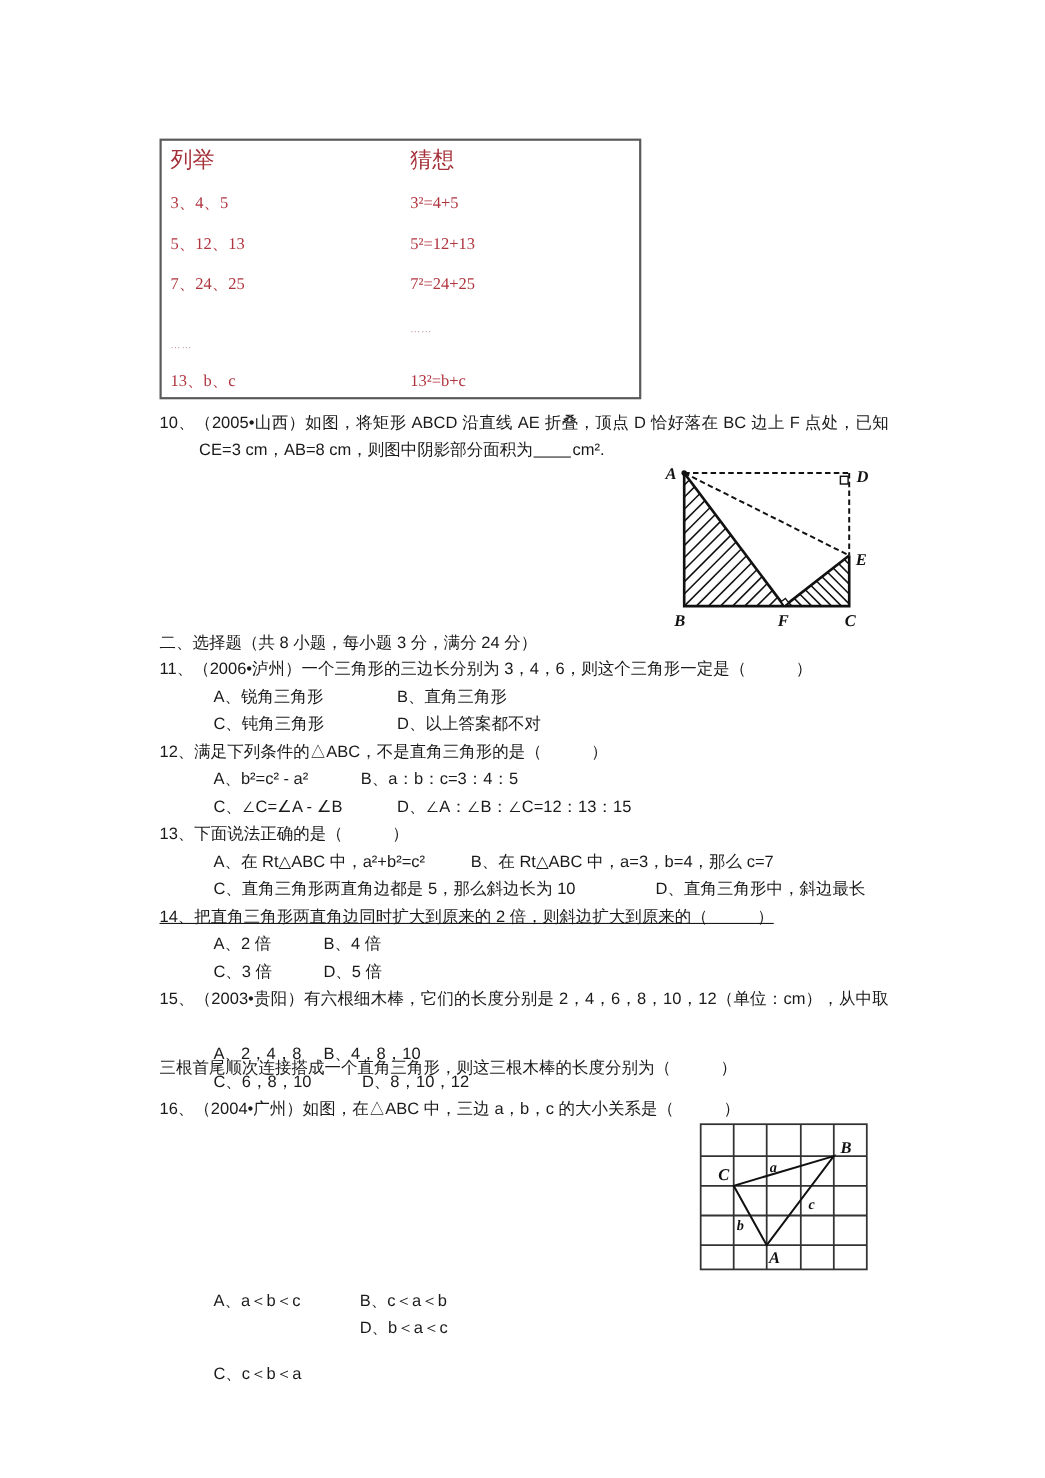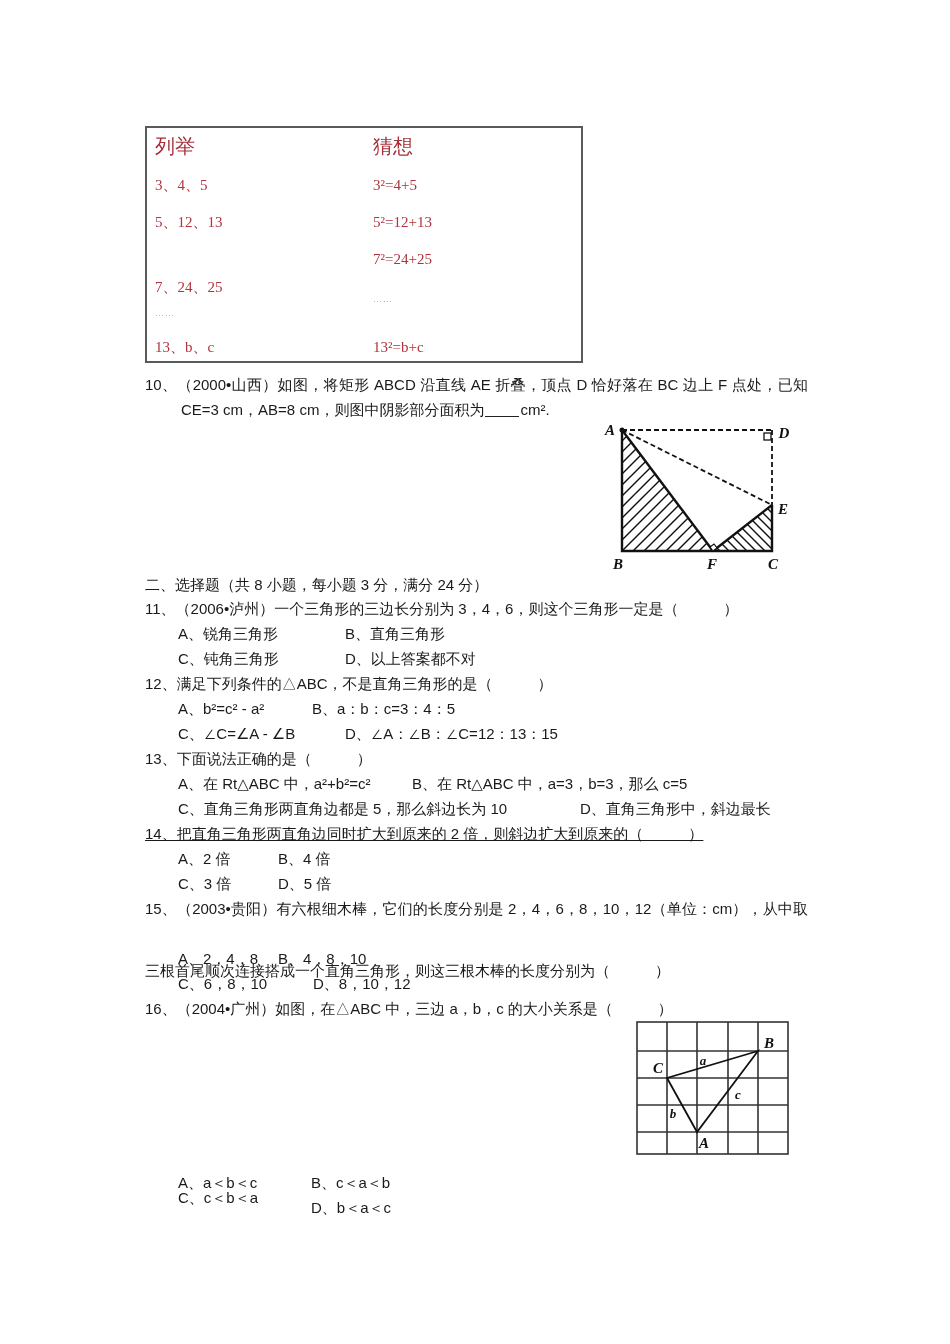--- a/index.html
+++ b/index.html
@@ -1,21 +1,21 @@
 <!DOCTYPE html>
 <html><head>
 <meta charset="utf-8">
 <style>
   html, body { margin: 0; padding: 0; background: #ffffff; }
   body { width: 950px; height: 1344px; position: relative; overflow: hidden;
          font-family: "Liberation Sans", sans-serif; font-size: 15px; color: #1a1a1a; }
   .abs { position: absolute; white-space: nowrap; }
   .line { position: absolute; left: 145px; height: 25px; line-height: 25px; white-space: nowrap; }
   .just { width: 663px; text-align: justify; text-align-last: justify; white-space: normal; overflow: hidden; height: 25px; }
-  .opt { position: absolute; height: 25px; line-height: 25px; white-space: nowrap; }
+  .opt { position: absolute; height: 25px; line-height: 25px; white-space: nowrap; margin-left: 16px; }
   .blank { display: inline-block; width: 34px; border-bottom: 1px solid #222; height: 16px; vertical-align: -2px; margin: 0 1px; }
 
   
   .tbox { position: absolute; left: 145px; top: 126px; width: 434px; height: 233px;
           border: 2px solid #5a5a5a; font-family: "Liberation Serif", serif; color: #b0343e; font-size: 15px; }
   .tcell { position: absolute; height: 20px; line-height: 20px; white-space: nowrap; }
   .thead { font-size: 20px; color: #a52f38; }
   .tdots { letter-spacing: 1px; font-size: 9px; color: #b98a8e; }
 
   svg text.lbl { font-family: "Liberation Serif", serif; font-style: italic; font-weight: bold; font-size: 15px; fill: #111; }
@@ -27,31 +27,31 @@
 <div class="tbox">
   <div class="tcell thead" style="left:8px; top:8px;">列举</div>
   <div class="tcell thead" style="left:226px; top:8px;">猜想</div>
 
   <div class="tcell" style="left:8px; top:47px;">3、4、5</div>
   <div class="tcell" style="left:226px; top:47px;">3²=4+5</div>
 
   <div class="tcell" style="left:8px; top:84px;">5、12、13</div>
   <div class="tcell" style="left:226px; top:84px;">5²=12+13</div>
 
-  <div class="tcell" style="left:8px; top:121px;margin-top:28px;">7、24、25</div>
+  <div class="tcell" style="left:8px; top:121px;">7、24、25</div>
   <div class="tcell" style="left:226px; top:121px;">7²=24+25</div>
 
   <div class="tcell tdots" style="left:8px; top:175px;">……</div>
   <div class="tcell tdots" style="left:226px; top:161px;">……</div>
 
   <div class="tcell" style="left:8px; top:209px;">13、b、c</div>
   <div class="tcell" style="left:226px; top:209px;">13²=b+c</div>
 </div>
 
-<div class="line just" style="top:372px;">10、（2000•山西）如图，将矩形 ABCD 沿直线 AE 折叠，顶点 D 恰好落在 BC 边上 F 点处，已知</div>
+<div class="line just" style="top:372px;">10、（2005•山西）如图，将矩形 ABCD 沿直线 AE 折叠，顶点 D 恰好落在 BC 边上 F 点处，已知</div>
 <div class="line" style="top:397px;margin-left:36px;">
   <span>CE=3 cm，AB=8 cm，则图中阴影部分面积为</span><span class="blank"></span><span>cm².</span>
 </div>
 
 <svg class="abs" style="left:600px; top:415px;" width="200" height="160" viewBox="0 0 200 160">
 
   <g stroke="#111" stroke-width="1.4">
     <line x1="22" y1="26" x2="26.7" y2="21.3"></line>
     <line x1="22" y1="37" x2="31.4" y2="27.6"></line>
     <line x1="22" y1="48" x2="36.2" y2="33.8"></line>
@@ -118,21 +118,21 @@
 <div class="opt" style="left:345px; top:646px;">D、以上答案都不对</div>
 
 <div class="line" style="top:671px;">12、满足下列条件的△ABC，不是直角三角形的是（　　　）</div>
 <div class="opt" style="left:178px; top:696px;">A、b²=c² - a²</div>
 <div class="opt" style="left:312px; top:696px;">B、a：b：c=3：4：5</div>
 <div class="opt" style="left:178px; top:721px;">C、∠C=∠A - ∠B</div>
 <div class="opt" style="left:345px; top:721px;">D、∠A：∠B：∠C=12：13：15</div>
 
 <div class="line" style="top:746px;">13、下面说法正确的是（　　　）</div>
 <div class="opt" style="left:178px; top:771px;">A、在 Rt△ABC 中，a²+b²=c²</div>
-<div class="opt" style="left:412px; top:771px;">B、在 Rt△ABC 中，a=3，b=3，那么 c=5</div>
+<div class="opt" style="left:412px; top:771px;">B、在 Rt△ABC 中，a=3，b=4，那么 c=7</div>
 <div class="opt" style="left:178px; top:796px;">C、直角三角形两直角边都是 5，那么斜边长为 10</div>
 <div class="opt" style="left:580px; top:796px;">D、直角三角形中，斜边最长</div>
 
 <div class="line" style="top:821px;text-decoration:underline;">14、把直角三角形两直角边同时扩大到原来的 2 倍，则斜边扩大到原来的（　　　）</div>
 <div class="opt" style="left:178px; top:846px;">A、2 倍</div>
 <div class="opt" style="left:278px; top:846px;">B、4 倍</div>
 <div class="opt" style="left:178px; top:871px;">C、3 倍</div>
 <div class="opt" style="left:278px; top:871px;">D、5 倍</div>
 
 <div class="line just" style="top:896px;">15、（2003•贵阳）有六根细木棒，它们的长度分别是 2，4，6，8，10，12（单位：cm），从中取出</div>
@@ -160,14 +160,14 @@
   <text class="lbl" x="139" y="33" text-anchor="middle">B</text>
   <text class="lbl" x="28" y="58" text-anchor="middle">C</text>
   <text class="lbl" x="74" y="133" text-anchor="middle">A</text>
   <text class="lbl2" x="73" y="50" text-anchor="middle">a</text>
   <text class="lbl2" x="43" y="103" text-anchor="middle">b</text>
   <text class="lbl2" x="108" y="84" text-anchor="middle">c</text>
 </svg>
 
 <div class="opt" style="left:178px; top:1170px;">A、a＜b＜c</div>
 <div class="opt" style="left:311px; top:1170px;">B、c＜a＜b</div>
-<div class="opt" style="left:178px; top:1185px;">C、c＜b＜a</div>
+<div class="opt" style="left:178px; top:1237px;">C、c＜b＜a</div>
 <div class="opt" style="left:311px; top:1195px;">D、b＜a＜c</div>
 
 </body></html>

